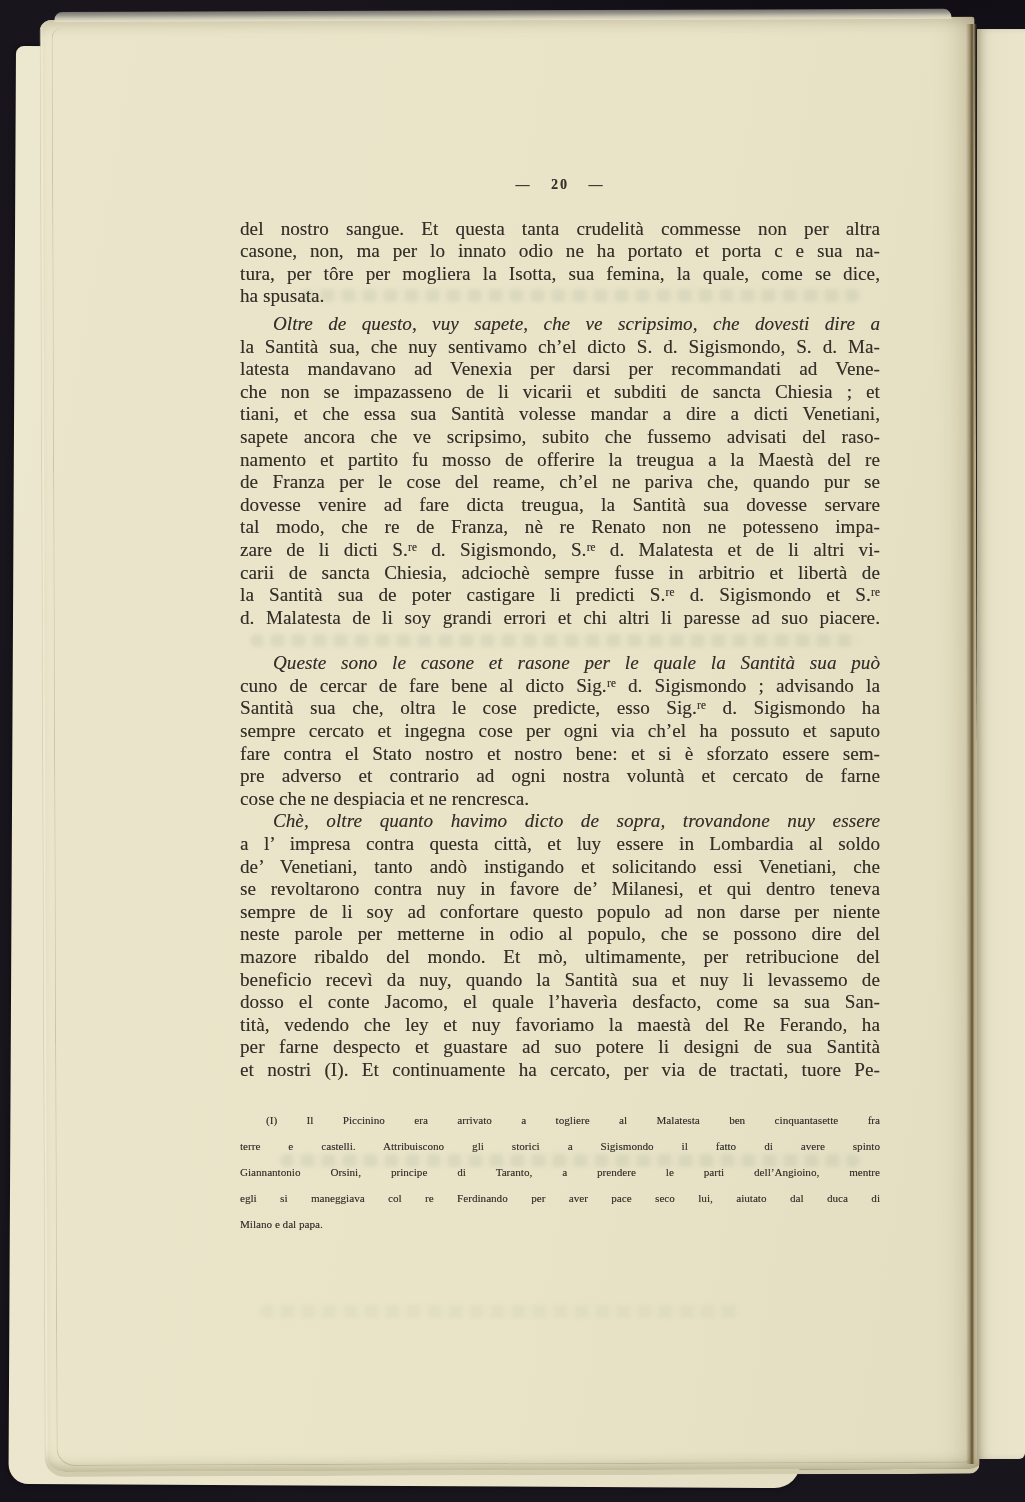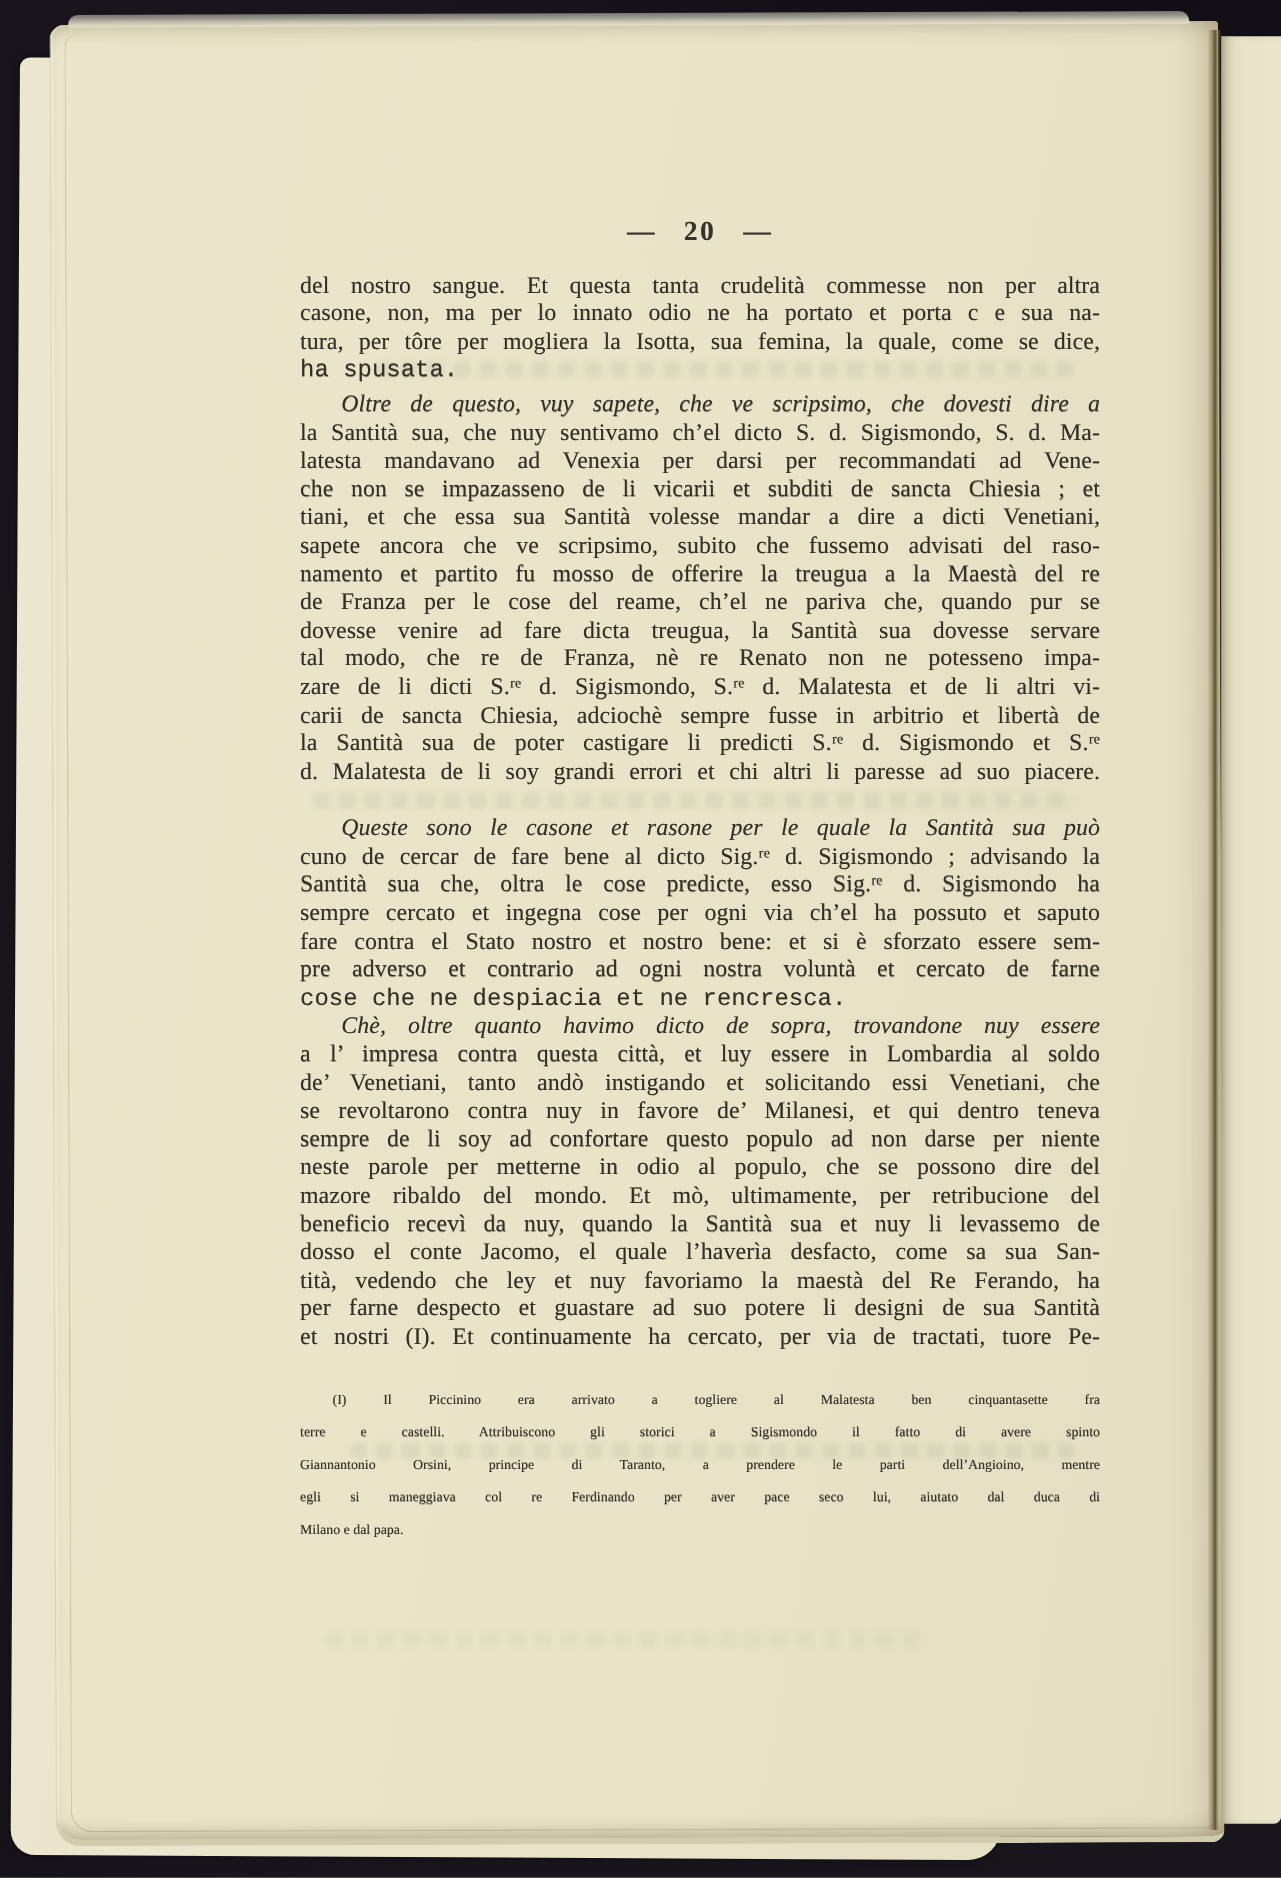--- a/index.html
+++ b/index.html
@@ -79,30 +79,30 @@
   }
 
   
   .text-layer{
     position:absolute;left:240px;top:174px;width:640px;
     color:#332f28;z-index:5;
     font-size:19px;line-height:22.6px;letter-spacing:.1px;
     text-shadow:.25px .25px 0 rgba(46,43,38,.45);
   }
   .page-number{
-    text-align:center;font-size:22px;font-weight:bold;
+    text-align:center;font-size:14px;font-weight:bold;
     letter-spacing:2px;word-spacing:14px;color:#37332c;
     margin:0 0 21px 0;
   }
   .para .line{
     text-align:justify;text-align-last:justify;
     height:22.6px;overflow:visible;
   }
   .para .line.ind{text-indent:33px;font-style:italic;}
-  .para .line.noj{text-align-last:left;font-family:Liberation Mono, monospace;}
+  .para .line.noj{text-align-last:left;}
   .para.p2{margin-top:5px;}
   .para.p3{margin-top:23px;}
   .para.p4{margin-top:0;}
   .footnote{
     margin-top:25px;font-size:11px;line-height:26px;letter-spacing:.05px;
   }
   .footnote .line{
     text-align:justify;text-align-last:justify;height:26px;
   }
   .footnote .line.ind{text-indent:26px;}

